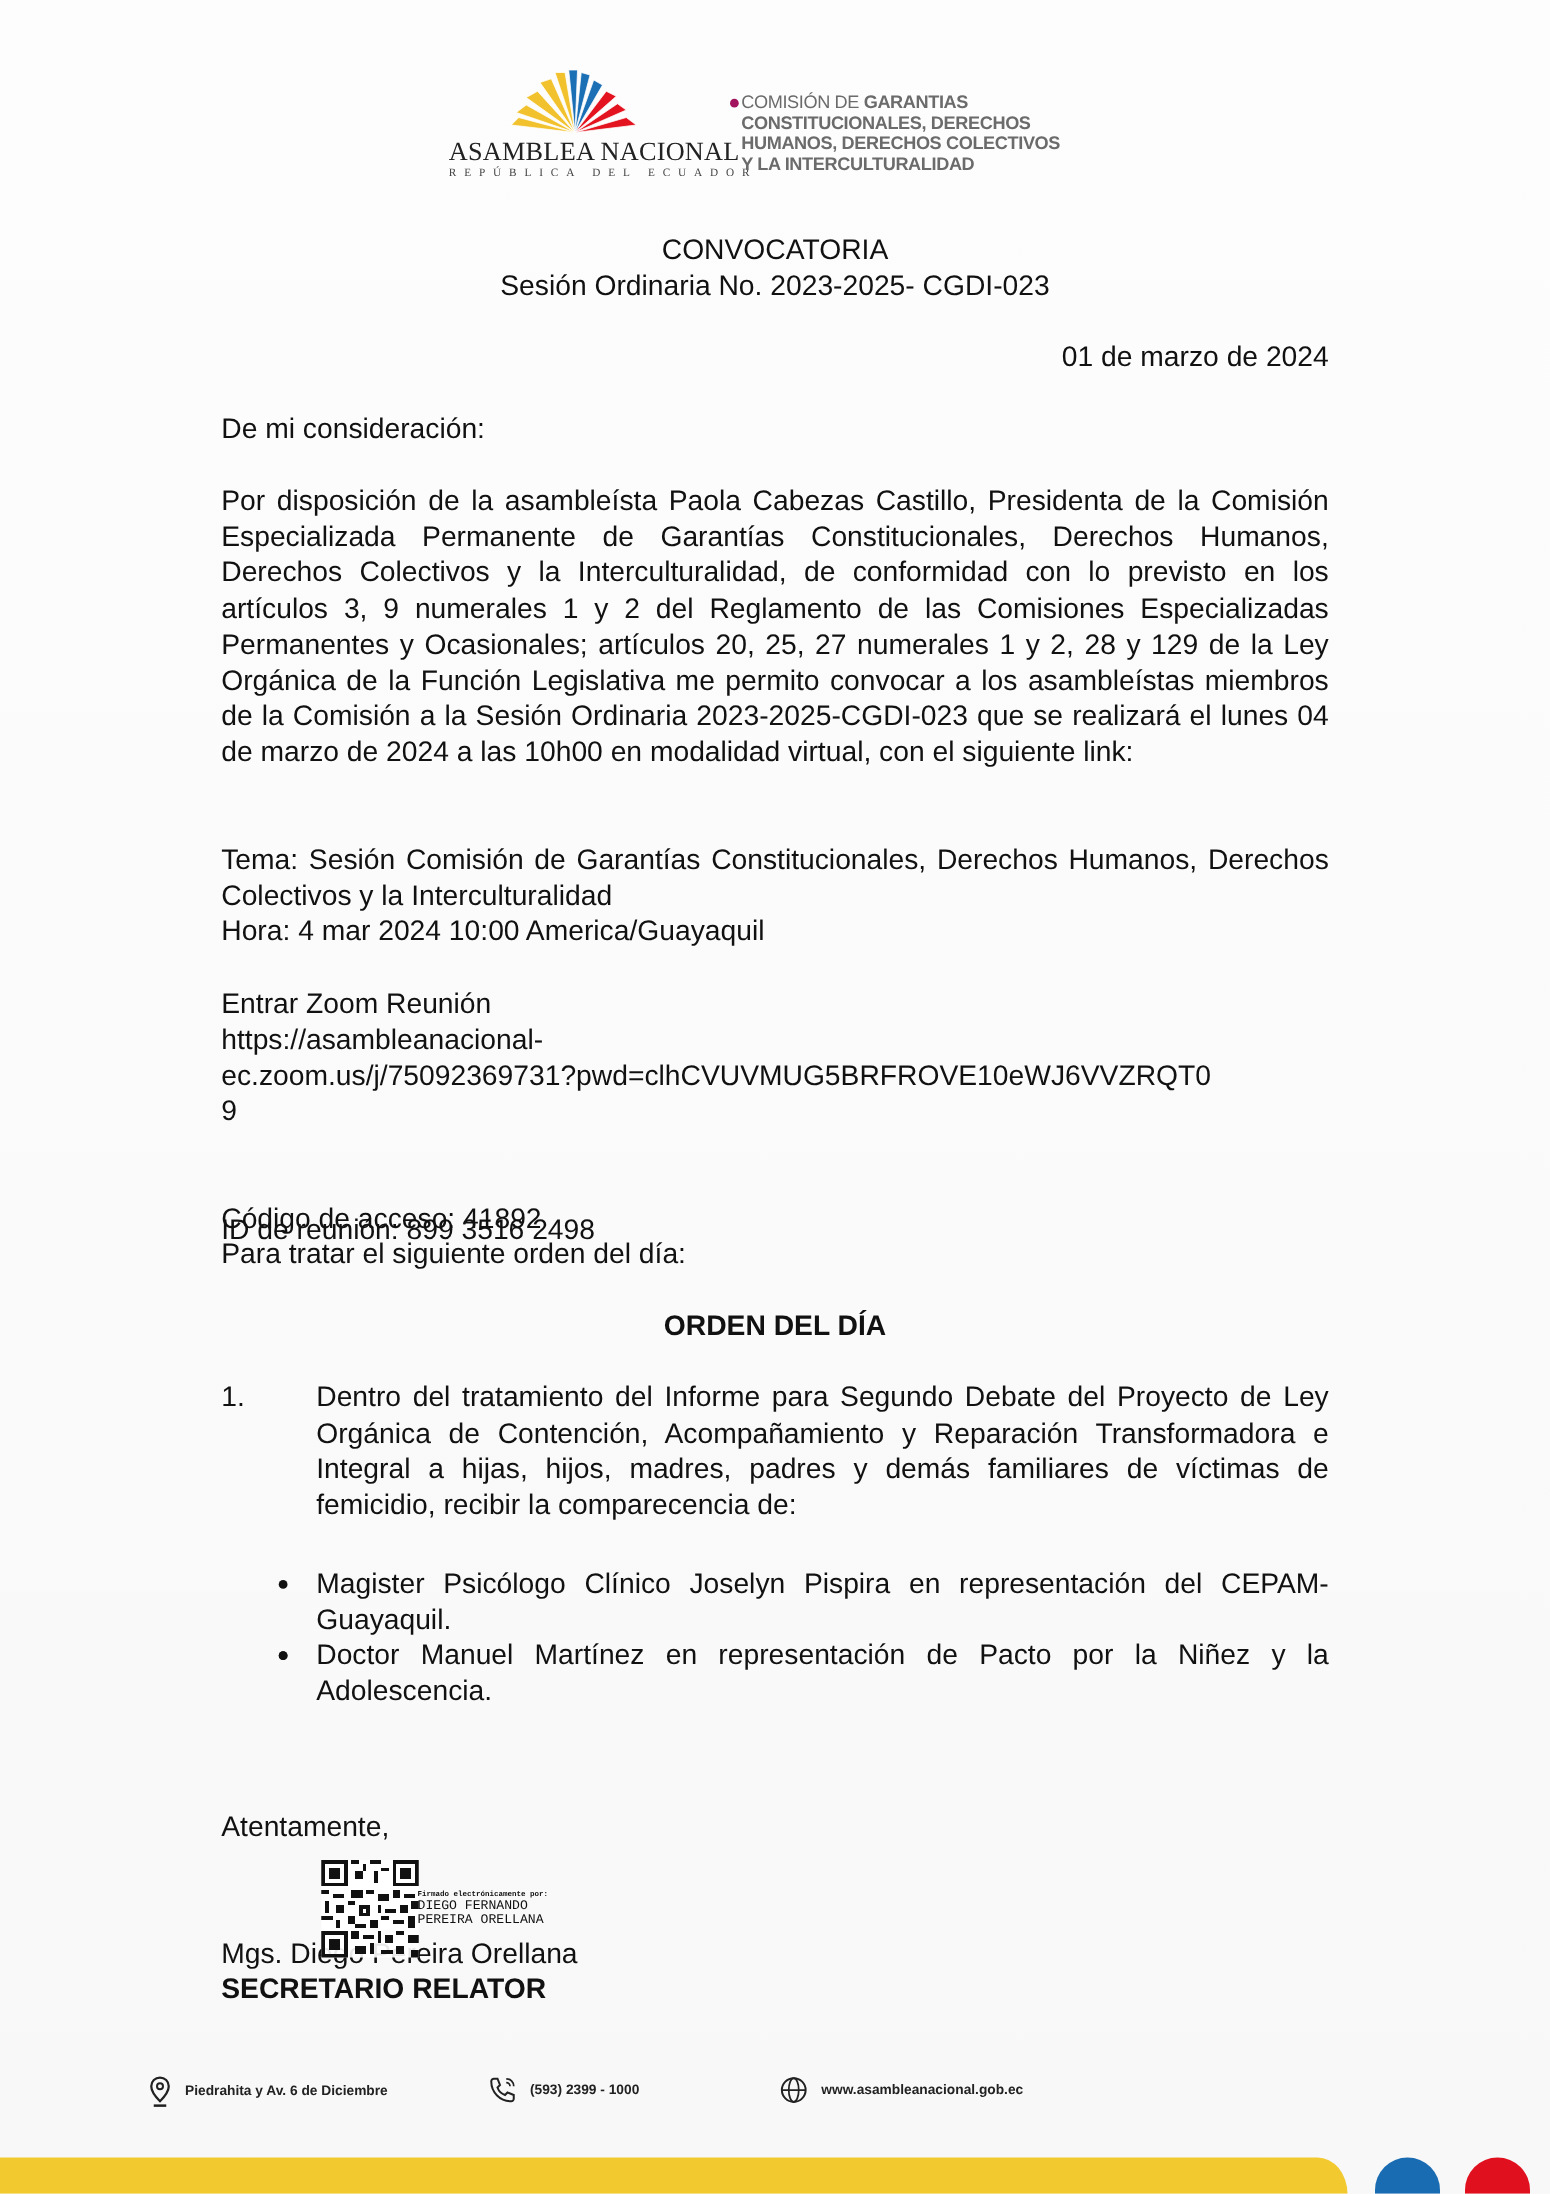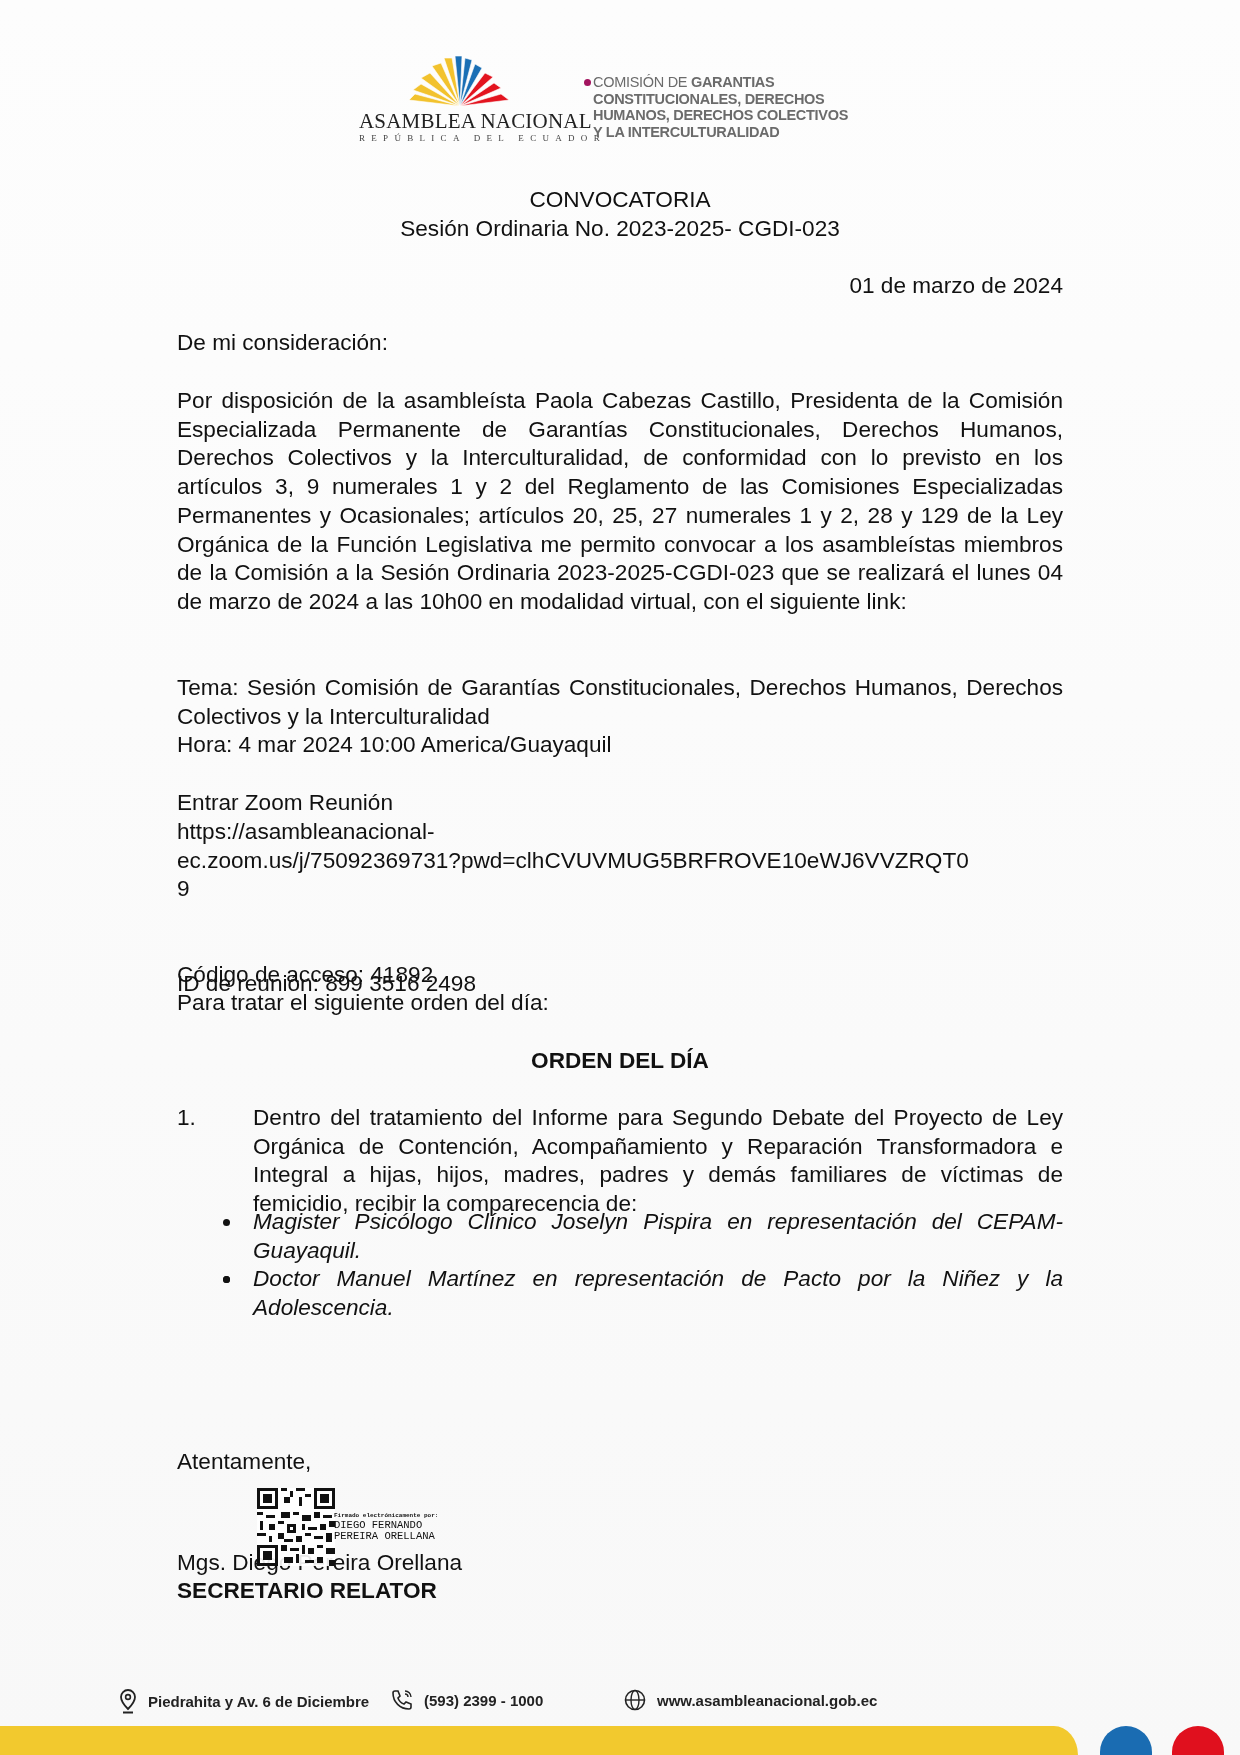--- a/index.html
+++ b/index.html
@@ -50,21 +50,21 @@
 
     
     .qr { position: absolute; left: 257px; top: 1488px; width: 78px; height: 78px; }
     .qr-text {
       position: absolute; left: 334px; top: 1512px; font-family: "Liberation Mono", monospace;
       font-size: 10.5px; line-height: 10.5px; color: #111; white-space: nowrap;
     }
     .qr-text .tiny { font-size: 6px; line-height: 8px; font-weight: bold; }
 
     
-    .footer { position: absolute; top: 1660px; left: 118px; width: 900px; height: 30px; font-size: 15px; font-weight: bold; color: #222; margin-top: 28px; }
+    .footer { position: absolute; top: 1660px; left: 118px; width: 900px; height: 30px; font-size: 11px; font-weight: bold; color: #222; }
     .f-item { position: absolute; top: 0; display: flex; align-items: center; gap: 10px; }
     .f-item svg { flex: none; }
     .bar { position: absolute; left: 0; top: 1726px; width: 1078px; height: 29px; background: #f2c92e; border-top-right-radius: 30px 36px; }
     .dome { position: absolute; top: 1726px; width: 52px; height: 29px; border-radius: 26px 26px 0 0; }
   </style>
 </head>
 <body>
 
 <div class="page">
 
@@ -123,21 +123,21 @@
     <div class="p" style="top:775px">Código de acceso: 41892</div>
     <div class="p" style="top:803px">Para  tratar el siguiente orden del día:</div>
 
     <div class="p center bold" style="top:861px">ORDEN DEL DÍA</div>
 
     <div class="p" style="top:918px; left:38px; width:848px;">
       <span class="list-num" style="left:-38px">1.</span>
       <div class="justify" style="margin-left:38px">Dentro del tratamiento del Informe para Segundo Debate del Proyecto de Ley Orgánica de Contención, Acompañamiento y Reparación Transformadora e Integral a hijas, hijos, madres, padres y demás familiares de víctimas de femicidio, recibir la comparecencia de:</div>
     </div>
 
-    <div class="p" style="top:1022px; left:76px; width:810px;font-style:italic;">
+    <div class="p" style="top:1067px; left:76px; width:810px;">
       <div class="bullet-item justify">
         <span class="dot"></span>
         <span>Magister Psicólogo Clínico Joselyn Pispira en representación del CEPAM-Guayaquil.</span>
       </div>
       <div class="bullet-item justify">
         <span class="dot"></span>
       </div>
       <div class="bullet-item justify">
         <span class="dot"></span>
         <span>Doctor Manuel Martínez en representación de Pacto por la Niñez y la Adolescencia.</span>

